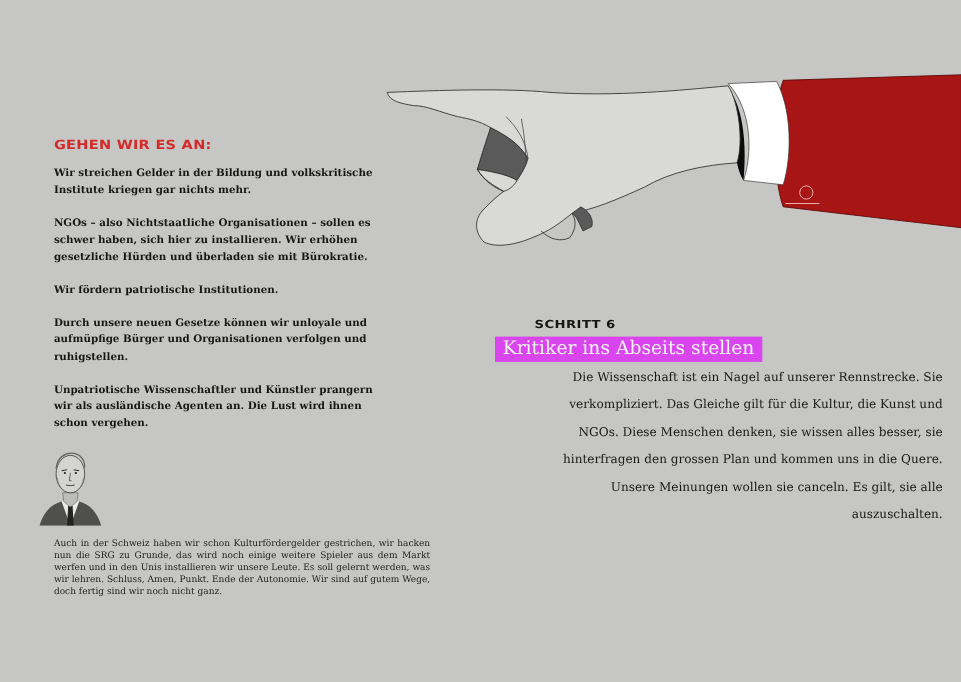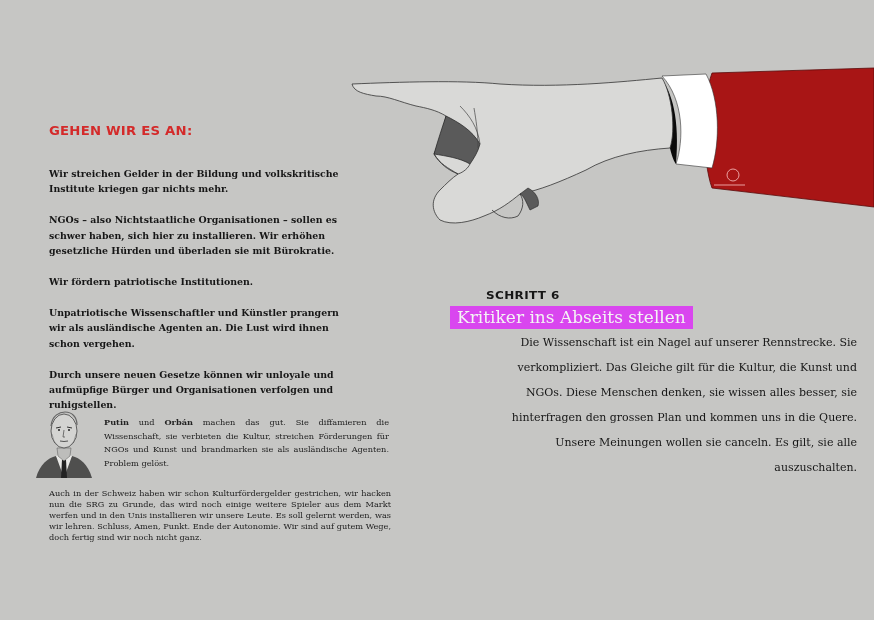--- a/index.html
+++ b/index.html
@@ -19,21 +19,21 @@
       font-weight: 900; font-size: 11.5px; letter-spacing: 0.2px;
       color: #d42a2a; text-transform: uppercase;
       transform: scaleX(1.15); transform-origin: left center;
       white-space: nowrap;
     }
     .left-points {
       position: absolute; left: 49px; top: 150px; width: 290px;
       font-family: "DejaVu Serif", serif; font-weight: bold;
       font-size: 9.4px; line-height: 15.2px; color: #161616;
     }
-    .left-points p { margin: 16px 0 15px 0; }
+    .left-points p { margin: 0 0 15px 0; }
 
     .quote-block {
       position: absolute; left: 34px; top: 404px; width: 360px; height: 78px;
     }
     .portrait {
       position: absolute; left: 0; top: 2px; width: 60px; height: 72px;
     }
     .quote-text {
       position: absolute; left: 70px; top: 12px; width: 285px;
       font-size: 8.2px; line-height: 13.6px; text-align: justify; color: #222;
@@ -72,22 +72,22 @@
 <body>
 
 <div class="page">
 
   <div class="left-heading">GEHEN WIR ES AN:</div>
 
   <div class="left-points">
     <p>Wir streichen Gelder in der Bildung und volkskritische Institute kriegen gar nichts mehr.</p>
     <p>NGOs – also Nichtstaatliche Organisationen – sollen es schwer haben, sich hier zu installieren. Wir erhöhen gesetzliche Hürden und überladen sie mit Bürokratie.</p>
     <p>Wir fördern patriotische Institutionen.</p>
+    <p>Durch unsere neuen Gesetze können wir unloyale und aufmüpfige Bürger und Organisationen verfolgen und ruhigstellen.</p>
     <p>Unpatriotische Wissenschaftler und Künstler prangern wir als ausländische Agenten an. Die Lust wird ihnen schon vergehen.</p>
-    <p>Durch unsere neuen Gesetze können wir unloyale und aufmüpfige Bürger und Organisationen verfolgen und ruhigstellen.</p>
   </div>
 
   <div class="quote-block">
     <div class="portrait">
       <svg width="60" height="72" viewBox="0 0 60 72">
 
         <path d="M2 72 C6 58 14 52 22 50 L30 58 L38 50 C46 52 54 58 58 72 Z" fill="#3a3a3a" opacity="0.85"></path>
         <path d="M22 50 L30 72 L38 50 L34 48 L30 54 L26 48 Z" fill="#e8e8e6"></path>
         <path d="M28 54 L32 54 L33 72 L27 72 Z" fill="#222"></path>
 
@@ -98,23 +98,20 @@
 
         <path d="M22 22 L27 21" stroke="#333" stroke-width="1"></path>
         <path d="M33 21 L38 22" stroke="#333" stroke-width="1"></path>
         <circle cx="25" cy="24" r="1" fill="#222"></circle>
         <circle cx="35" cy="24" r="1" fill="#222"></circle>
         <path d="M30 24 L29 31 L31 31" fill="none" stroke="#444" stroke-width="0.7"></path>
         <path d="M26 35 Q30 36 34 35" fill="none" stroke="#333" stroke-width="0.8"></path>
         <path d="M18 28 Q19 36 24 40" fill="none" stroke="#777" stroke-width="0.6"></path>
         <path d="M42 28 Q41 36 36 40" fill="none" stroke="#777" stroke-width="0.6"></path>
       </svg>
-    </div>
-    <div class="quote-text">
-      <b>Putin</b><span> und </span><b>Orbán</b><span> machen das gut. Sie diffamieren die Wissenschaft, sie verbieten die Kultur, streichen Förderungen für NGOs und Kunst und brandmarken sie als ausländische Agenten. Problem gelöst.</span>
     </div>
   </div>
 
   <div class="swiss-text">Auch in der Schweiz haben wir schon Kulturfördergelder gestrichen, wir hacken nun die SRG zu Grunde, das wird noch einige weitere Spieler aus dem Markt werfen und in den Unis installieren wir unsere Leute. Es soll gelernt werden, was wir lehren. Schluss, Amen, Punkt. Ende der Autonomie. Wir sind auf gutem Wege, doch fertig sind wir noch nicht ganz.</div>
 
   <div class="hand">
     <svg width="534" height="180" viewBox="0 0 534 180">
 
       <path d="M372 13 L534 8 L534 147 L372 128 C362 100 362 40 372 13 Z" fill="#a81515" stroke="#5a0a0a" stroke-width="0.8"></path>
 

